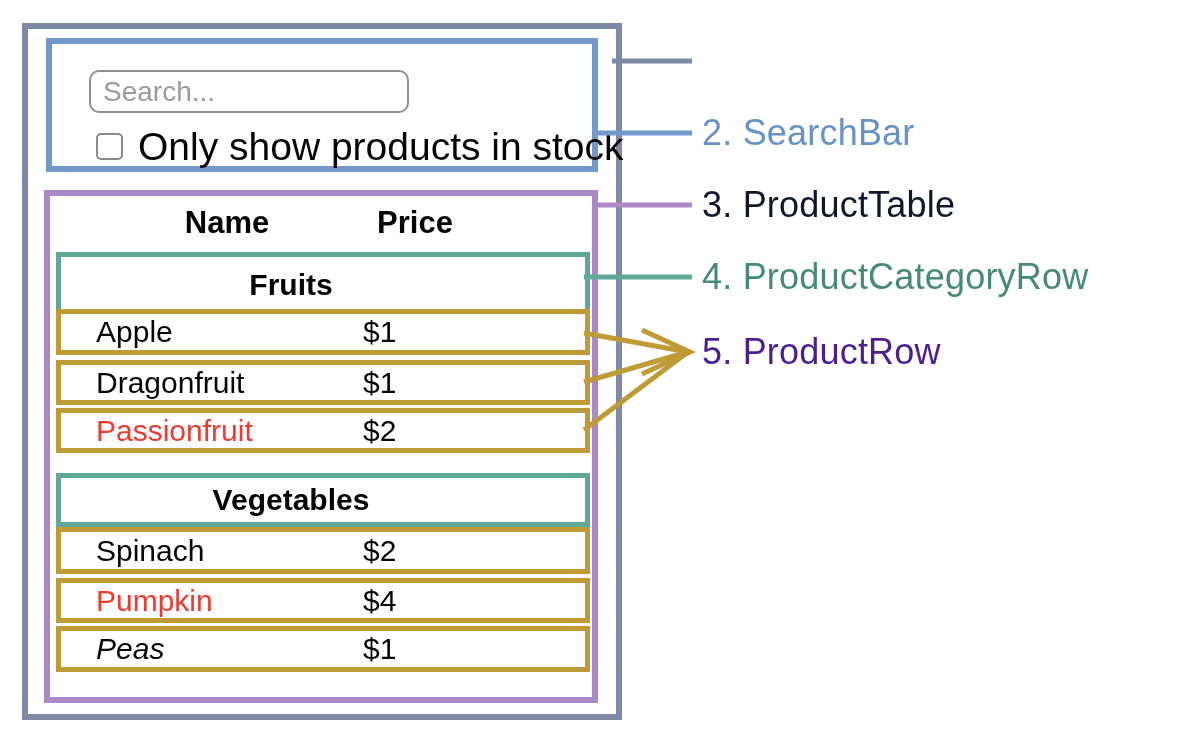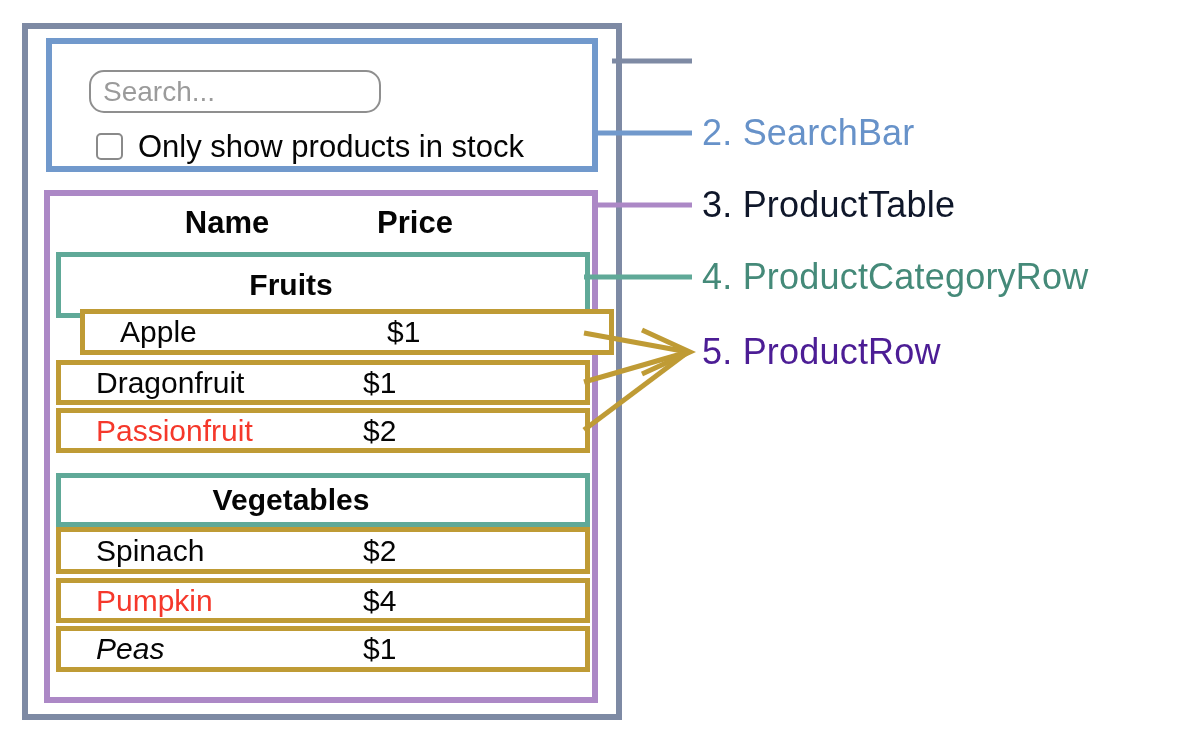--- a/index.html
+++ b/index.html
@@ -8,33 +8,33 @@
     position:relative;width:1200px;height:744px;background:#ffffff;overflow:hidden;
     font-family:"Liberation Sans","DejaVu Sans",sans-serif;color:#0a0a0a;
   }
   
   .box{position:absolute;background:#ffffff;}
   .gray-box  {left:22px; top:23px;  width:600px;height:697px;border:6px solid #7e8aa4;}
   .blue-box  {left:46px; top:38px;  width:552px;height:134px;border:6px solid #7199cc;}
   .purple-box{left:44px; top:190px; width:554px;height:513px;border:6px solid #ac88c6;}
   
   .search-input{
-    position:absolute;left:37px;top:26px;width:292px;height:43px;
-    border:2px solid #8f8f8f;border-radius:15px;padding:0 12px;
+    position:absolute;left:37px;top:26px;width:320px;height:43px;
+    border:2px solid #8f8f8f;border-radius:10px;padding:0 12px;
     font-family:"Liberation Sans","DejaVu Sans",sans-serif;font-size:28px;color:#444;
     outline:none;background:#fff;
   }
   .search-input::placeholder{color:#9b9b9b;opacity:1;}
   .checkbox{
     position:absolute;left:44px;top:89px;width:27px;height:27px;
     border:2px solid #8a8a8a;border-radius:5px;background:#fff;
   }
   .checkbox-label{
     position:absolute;left:86px;top:86px;height:34px;display:flex;align-items:center;
-    font-size:31px;color:#050505;white-space:nowrap;text-align:center;
+    font-size:39px;color:#050505;white-space:nowrap;text-align:center;
   }
   
   .col-header{
     position:absolute;top:6px;height:42px;display:flex;align-items:center;justify-content:center;
     font-size:31px;font-weight:bold;color:#050505;
   }
   .col-header.name {left:102px;width:150px;}
   .col-header.price{left:290px;width:150px;}
   
   .trow{
@@ -44,21 +44,21 @@
   .category-row{border:5px solid #60a998;}
   .product-row {border:5px solid #bf9b35;}
   .category-label{
     position:absolute;left:0;width:460px;text-align:center;
     font-size:30px;font-weight:bold;color:#050505;
   }
   .prod-name{padding-left:35px;font-size:30px;}
   .prod-price{position:absolute;left:302px;font-size:30px;color:#050505;}
   
   .r-fruits      {top:56px; height:66px;}
-  .r-apple       {top:113px;height:46px;margin-left:24px;}
+  .r-apple       {top:113px;height:46px;}
   .r-dragonfruit {top:164px;height:45px;}
   .r-passionfruit{top:212px;height:45px;}
   .r-vegetables  {top:277px;height:54px;}
   .r-spinach     {top:331px;height:47px;}
   .r-pumpkin     {top:382px;height:45px;}
   .r-peas        {top:430px;height:46px;}
   
   .legend-item{
     position:absolute;left:702px;height:44px;display:flex;align-items:center;
     font-size:36px;font-weight:500;white-space:nowrap;letter-spacing:0.2px;

